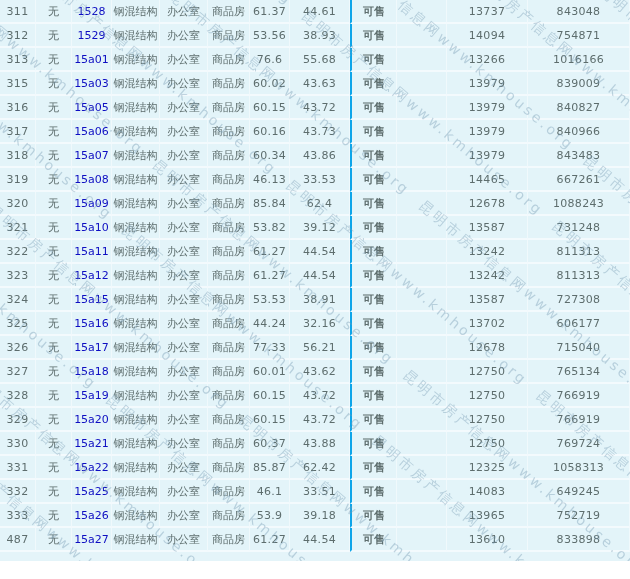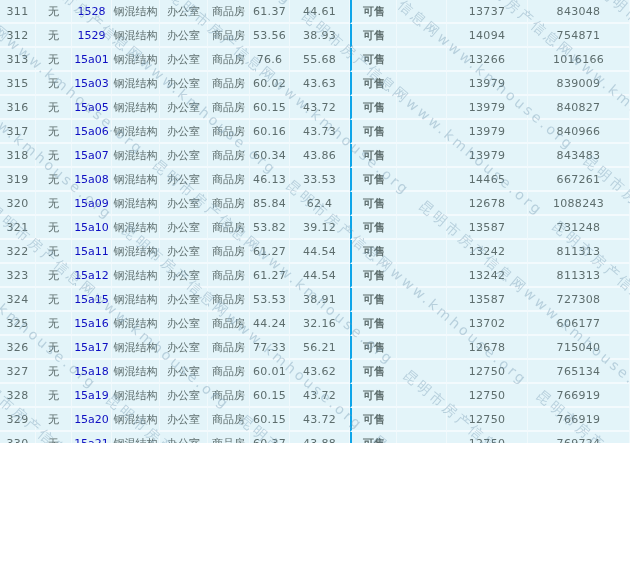--- a/index.html
+++ b/index.html
@@ -1,17 +1,17 @@
 <!DOCTYPE html>
 <html><head>
 <meta charset="utf-8">
 <style>
   html,body{margin:0;padding:0;}
   .screen{
-    position:relative;width:630px;height:443px;overflow:hidden;
+    position:relative;width:630px;height:561px;overflow:hidden;
     background:#e4f4f9;font-family:"DejaVu Sans","Liberation Sans",sans-serif;
   }
   table.listing{
     position:absolute;top:0;left:0;width:630px;
     border-collapse:separate;border-spacing:0;table-layout:fixed;z-index:1;
   }
   table.listing td{
     height:22px;padding:0;font-size:11px;text-align:center;color:#5d6d6d;
     border-bottom:2px solid #f3fafd;border-right:1px solid rgba(255,255,255,.45);
     overflow:hidden;white-space:nowrap;background:#e3f4f9;

